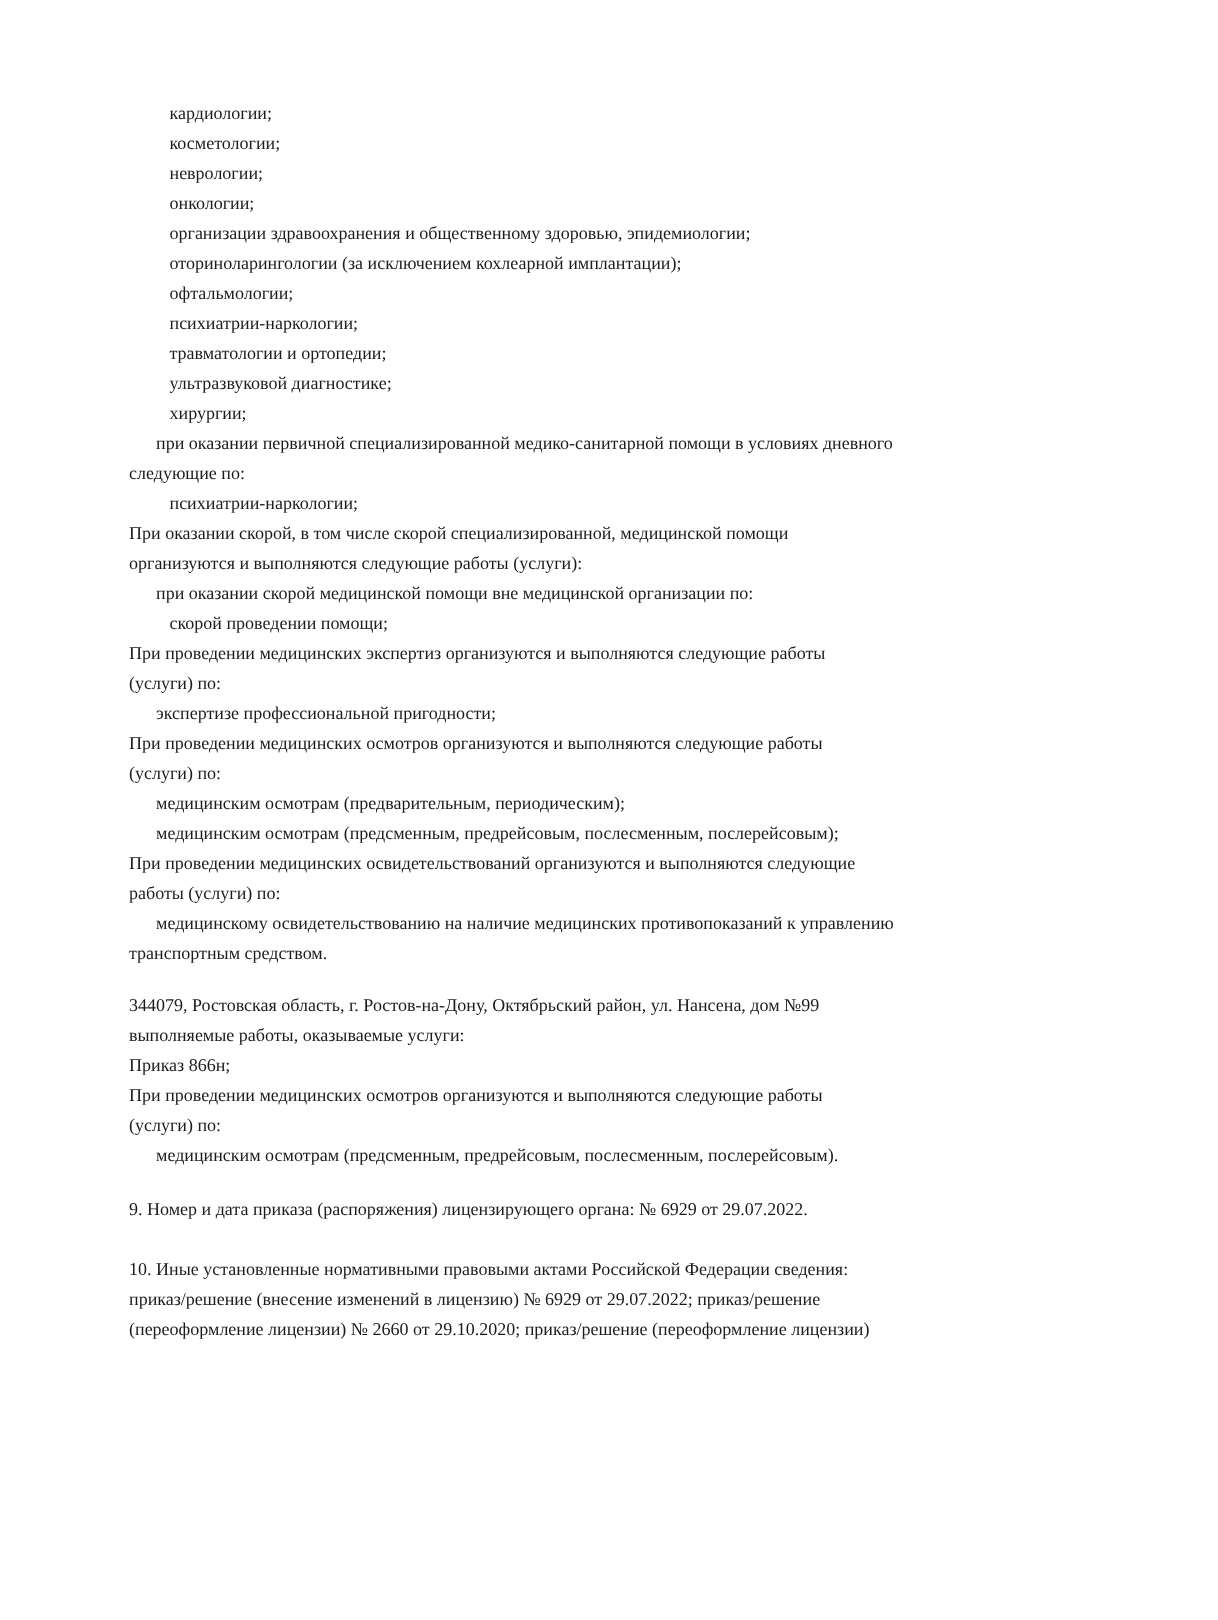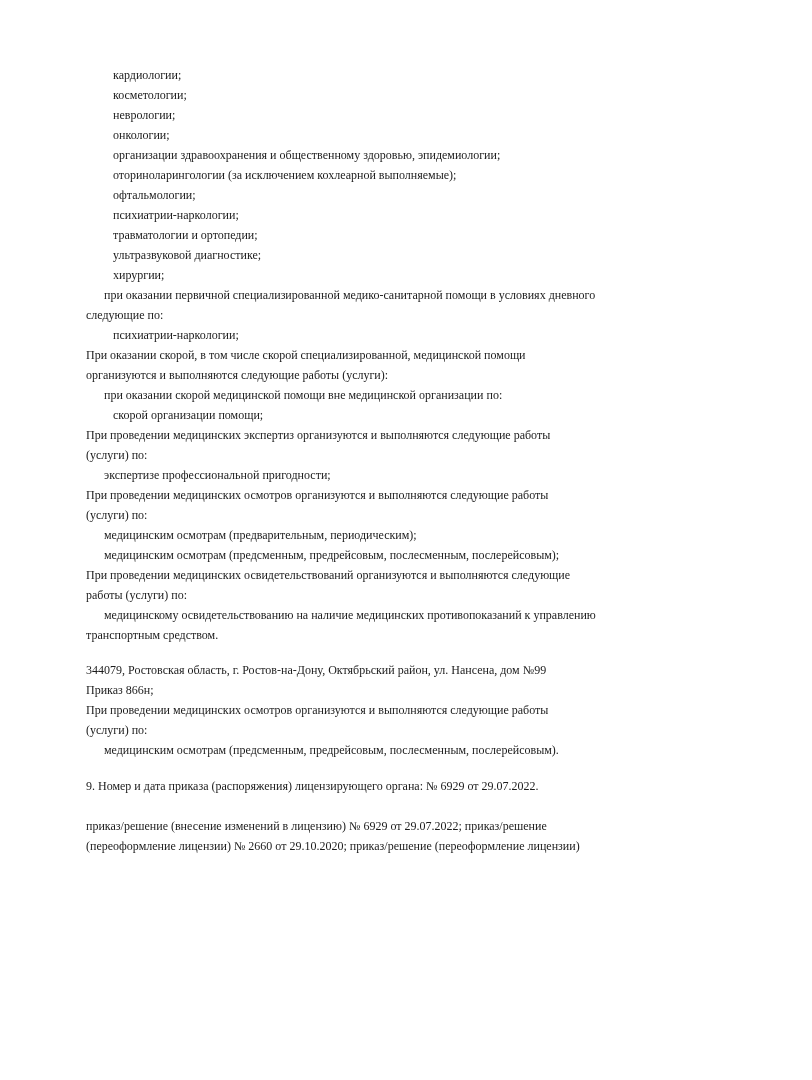--- a/index.html
+++ b/index.html
@@ -36,49 +36,51 @@
 </head>
 <body>
 
 <div class="page">
   <div class="doc" id="doc-body" style="color: rgb(27, 27, 27);">
       <div class="line i2">кардиологии;</div>
       <div class="line i2">косметологии;</div>
       <div class="line i2">неврологии;</div>
       <div class="line i2">онкологии;</div>
       <div class="line i2">организации здравоохранения и общественному здоровью, эпидемиологии;</div>
-      <div class="line i2">оториноларингологии (за исключением кохлеарной выполняемые);</div>
+      <div class="line i2">оториноларингологии (за исключением кохлеарной имплантации);</div>
       <div class="line i2">офтальмологии;</div>
       <div class="line i2">психиатрии-наркологии;</div>
       <div class="line i2">травматологии и ортопедии;</div>
       <div class="line i2">ультразвуковой диагностике;</div>
       <div class="line i2">хирургии;</div>
       <div class="line i1">при оказании первичной специализированной медико-санитарной помощи в условиях дневного</div>
       <div class="line">следующие по:</div>
       <div class="line i2">психиатрии-наркологии;</div>
       <div class="line">При оказании скорой, в том числе скорой специализированной, медицинской помощи</div>
       <div class="line">организуются и выполняются следующие работы (услуги):</div>
       <div class="line i1">при оказании скорой медицинской помощи вне медицинской организации по:</div>
-      <div class="line i2">скорой организации помощи;</div>
+      <div class="line i2">скорой проведении помощи;</div>
       <div class="line">При проведении медицинских экспертиз организуются и выполняются следующие работы</div>
       <div class="line">(услуги) по:</div>
       <div class="line i1">экспертизе профессиональной пригодности;</div>
       <div class="line">При проведении медицинских осмотров организуются и выполняются следующие работы</div>
       <div class="line">(услуги) по:</div>
       <div class="line i1">медицинским осмотрам (предварительным, периодическим);</div>
       <div class="line i1">медицинским осмотрам (предсменным, предрейсовым, послесменным, послерейсовым);</div>
       <div class="line">При проведении медицинских освидетельствований организуются и выполняются следующие</div>
       <div class="line">работы (услуги) по:</div>
       <div class="line i1">медицинскому освидетельствованию на наличие медицинских противопоказаний к управлению</div>
       <div class="line">транспортным средством.</div>
       <div class="blank" style="height: 15px;"></div>
       <div class="line">344079, Ростовская область, г. Ростов-на-Дону, Октябрьский район, ул. Нансена, дом №99</div>
+      <div class="line">выполняемые работы, оказываемые услуги:</div>
       <div class="line">Приказ 866н;</div>
       <div class="line">При проведении медицинских осмотров организуются и выполняются следующие работы</div>
       <div class="line">(услуги) по:</div>
       <div class="line i1">медицинским осмотрам (предсменным, предрейсовым, послесменным, послерейсовым).</div>
       <div class="blank" style="height: 16px;"></div>
       <div class="line">9. Номер и дата приказа (распоряжения) лицензирующего органа: № 6929 от 29.07.2022.</div>
       <div class="blank" style="height: 20px;"></div>
+      <div class="line">10. Иные установленные нормативными правовыми актами Российской Федерации сведения:</div>
       <div class="line">приказ/решение (внесение изменений в лицензию) № 6929 от 29.07.2022; приказ/решение</div>
       <div class="line">(переоформление лицензии) № 2660 от 29.10.2020; приказ/решение (переоформление лицензии)</div>
     </div>
 </div>
 
 </body></html>

